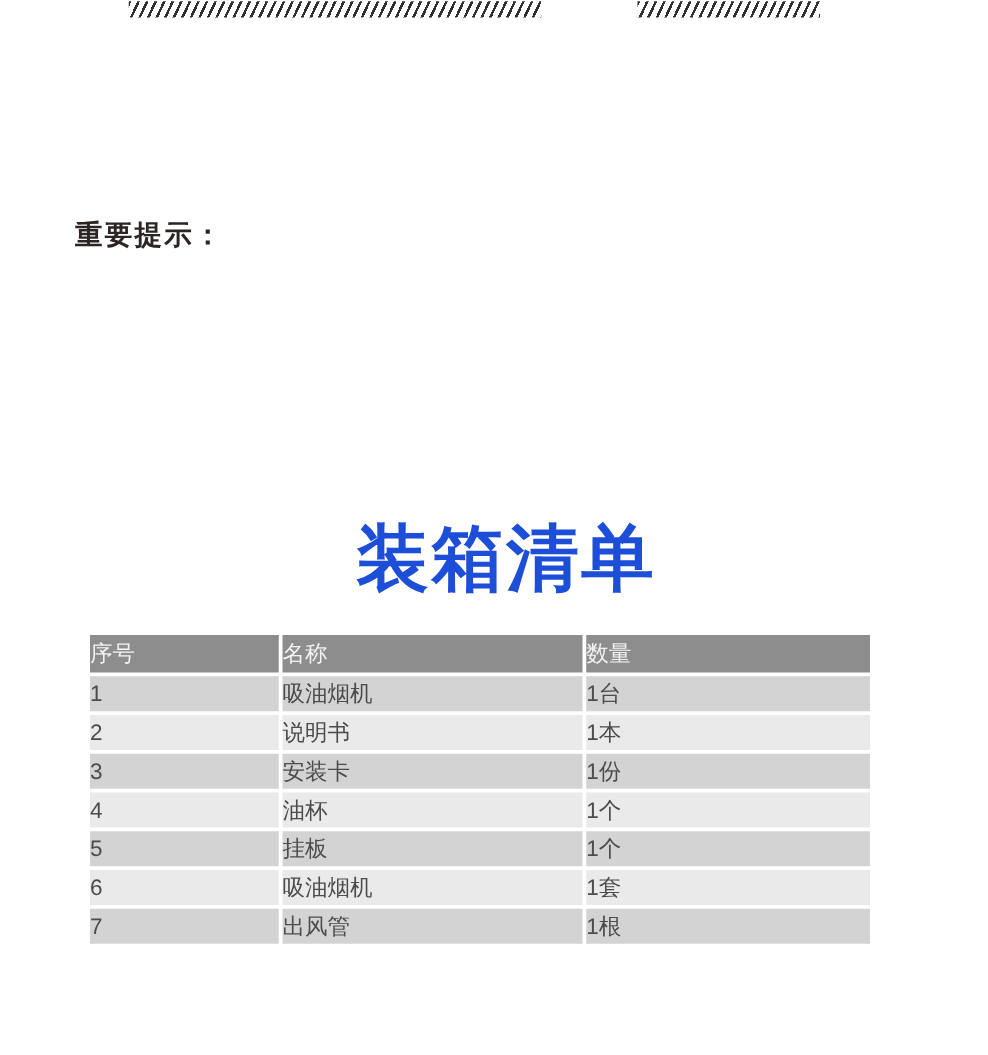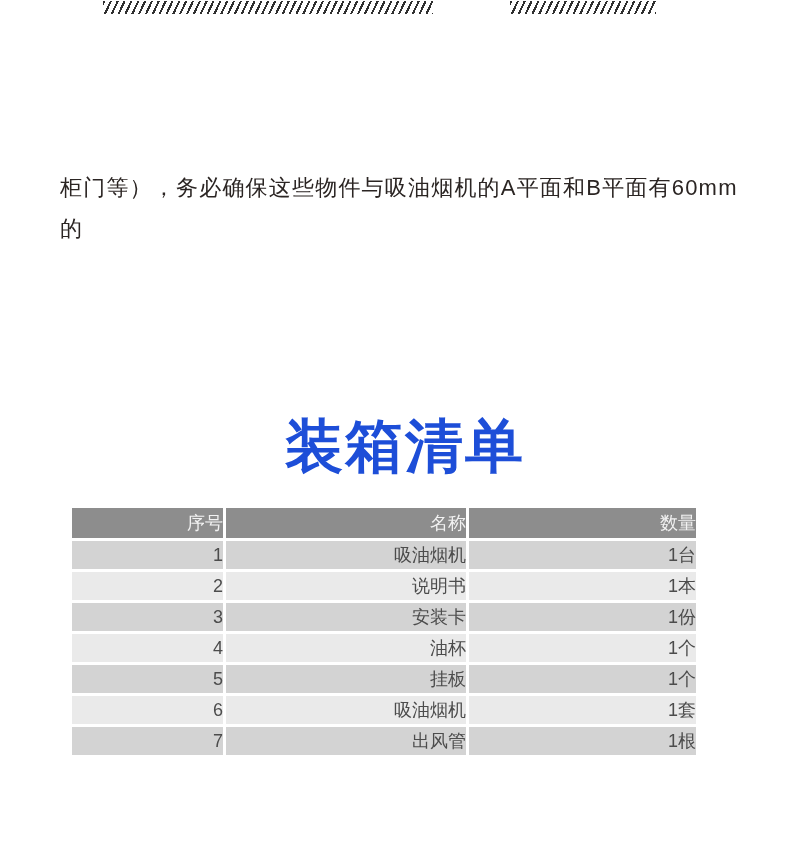--- a/index.html
+++ b/index.html
@@ -64,21 +64,21 @@
     position: absolute;
     left: 69px;
     top: 505px;
     border-collapse: separate;
     border-spacing: 3px;
     table-layout: fixed;
   }
   .packing-table th,
   .packing-table td {
     padding: 0;
-    text-align: right;
+    text-align: left;
     vertical-align: middle;
     font-size: 18px;
   }
   .packing-table th {
     background: #8d8d8d;
     color: #f2f2f2;
     font-weight: normal;
     height: 30px;
   }
   .packing-table td {
@@ -91,21 +91,21 @@
   .packing-table tbody tr:nth-child(odd)  td { background: #d3d3d3; }
   .packing-table tbody tr:nth-child(even) td { background: #eaeaea; }
 </style>
 </head>
 <body>
 
 <div class="hatch hatch-left"></div>
 <div class="hatch hatch-right"></div>
 
 <div class="notice">
-  <div class="notice-line">柜门等），务必确保这些物件与吸油烟机的A平面和B平面有60mm的</div>
+  <div class="notice-title">重要提示：</div>
 </div>
 
 <div class="main-title">装箱清单</div>
 
 <table class="packing-table">
   <thead>
     <tr>
       <th class="col-index">序号</th>
       <th class="col-name">名称</th>
       <th class="col-qty">数量</th>

